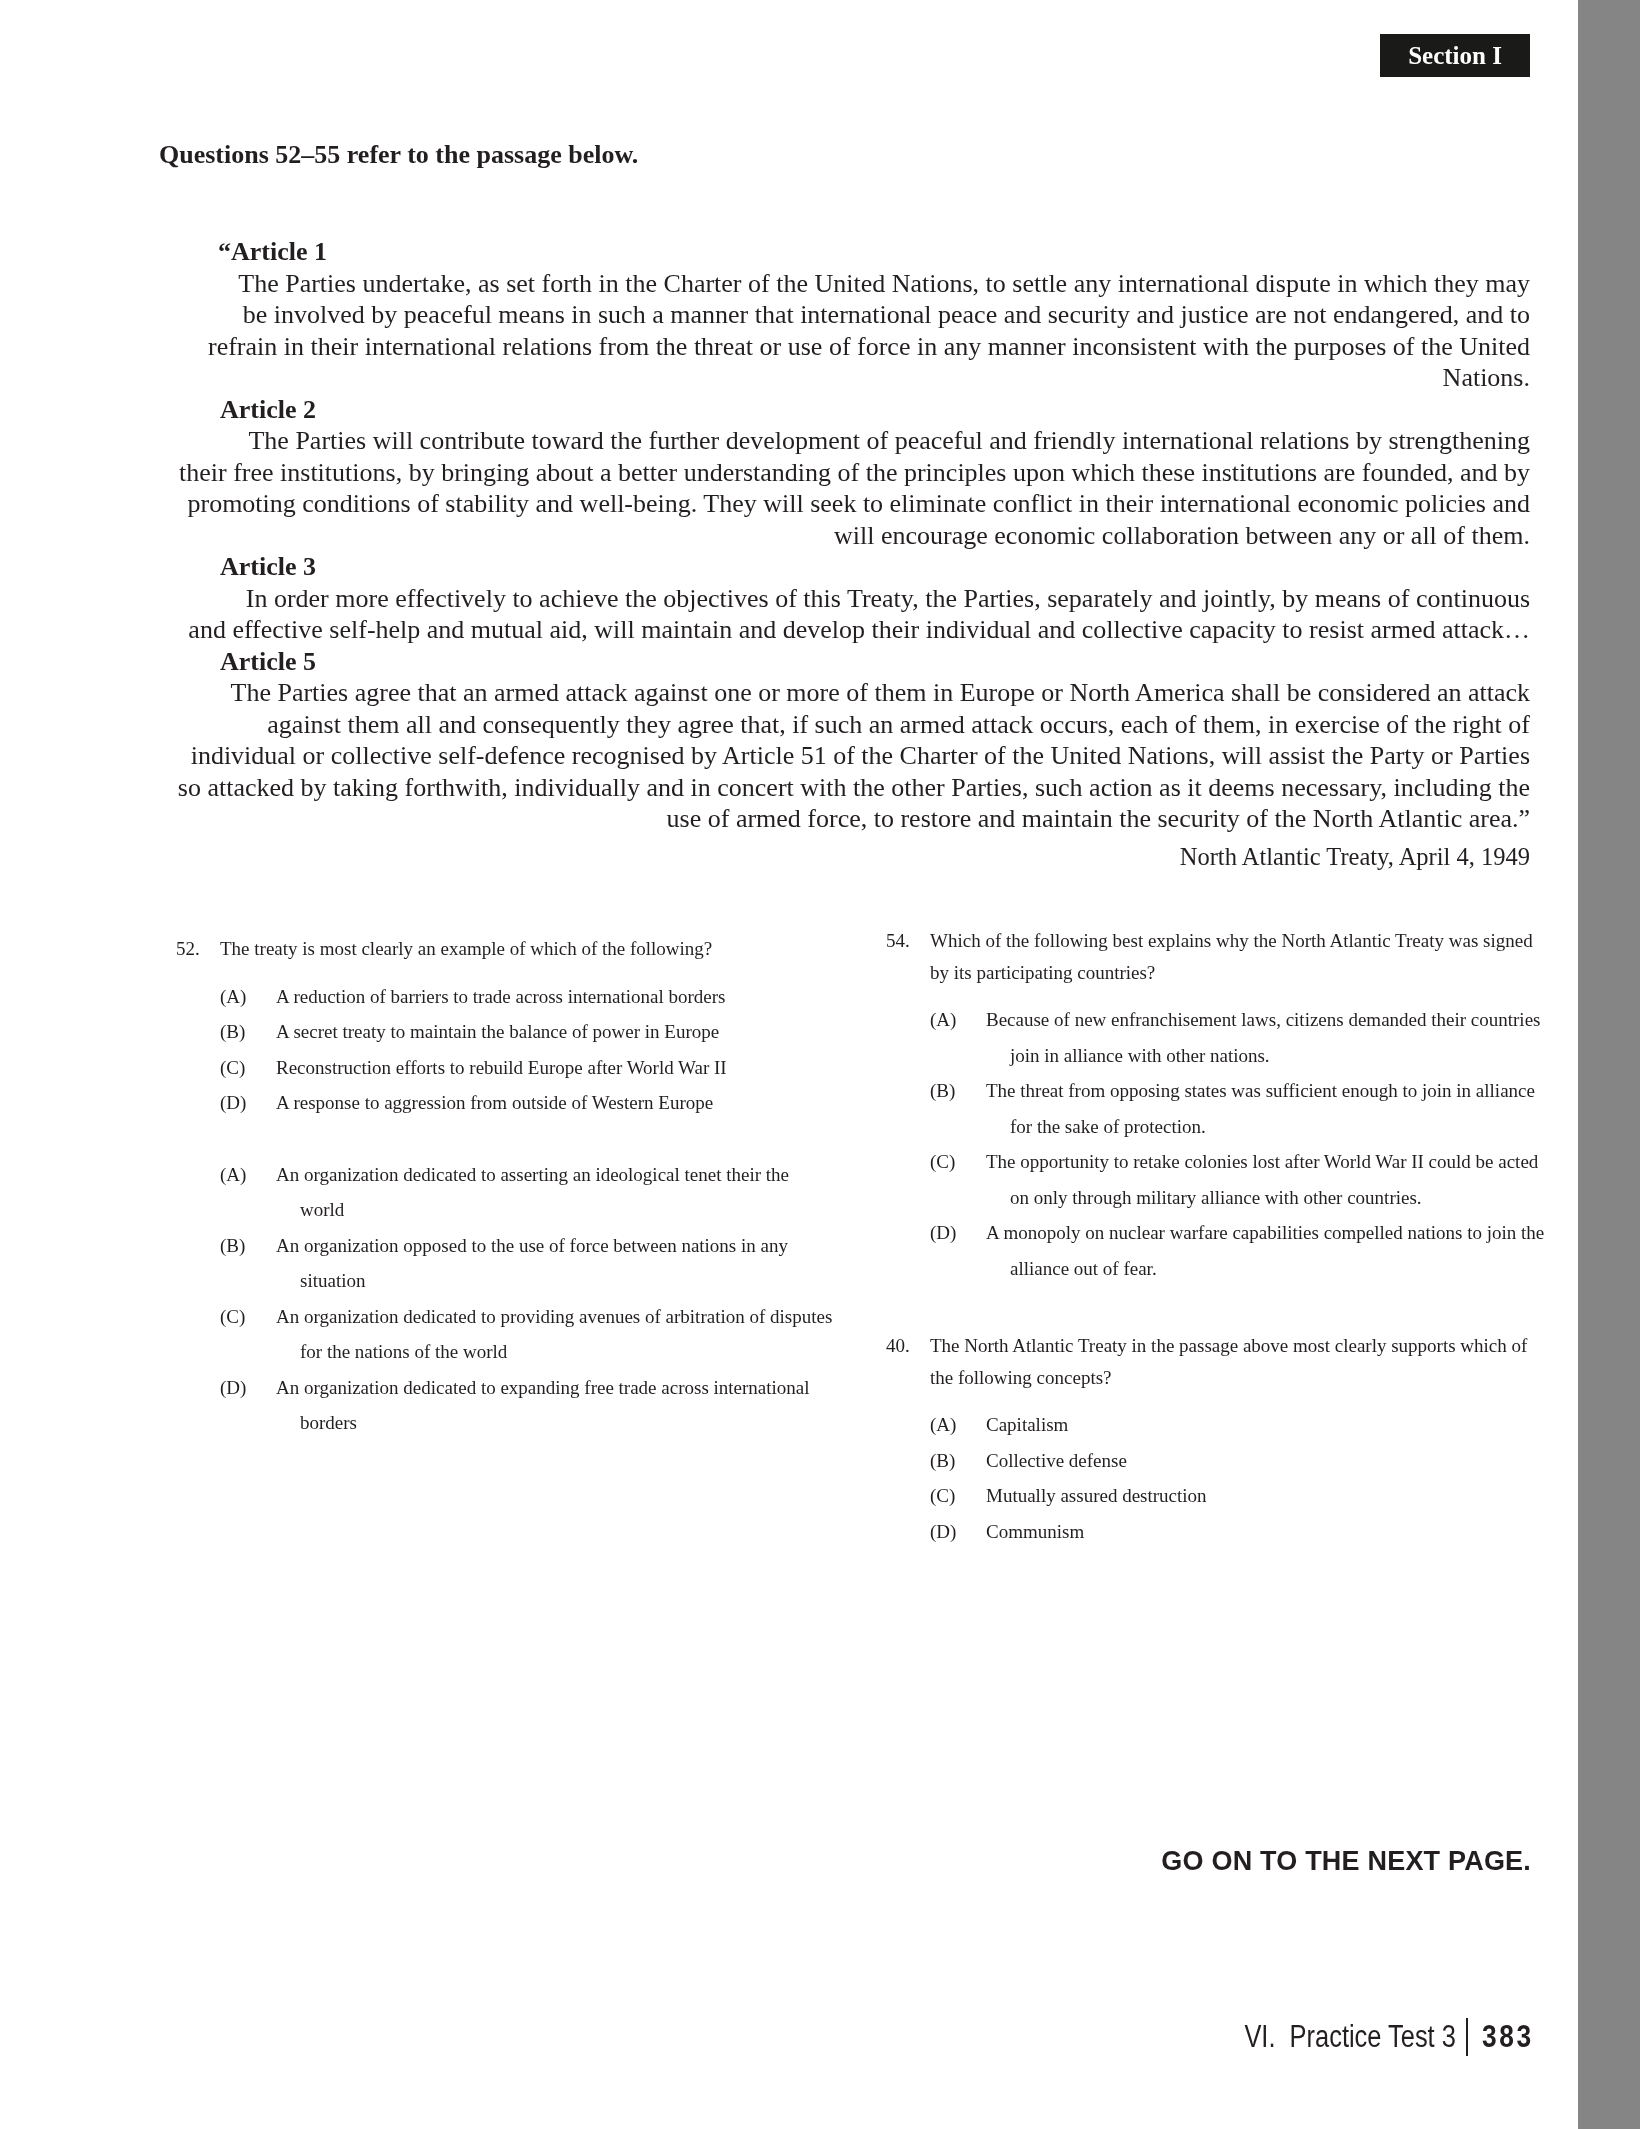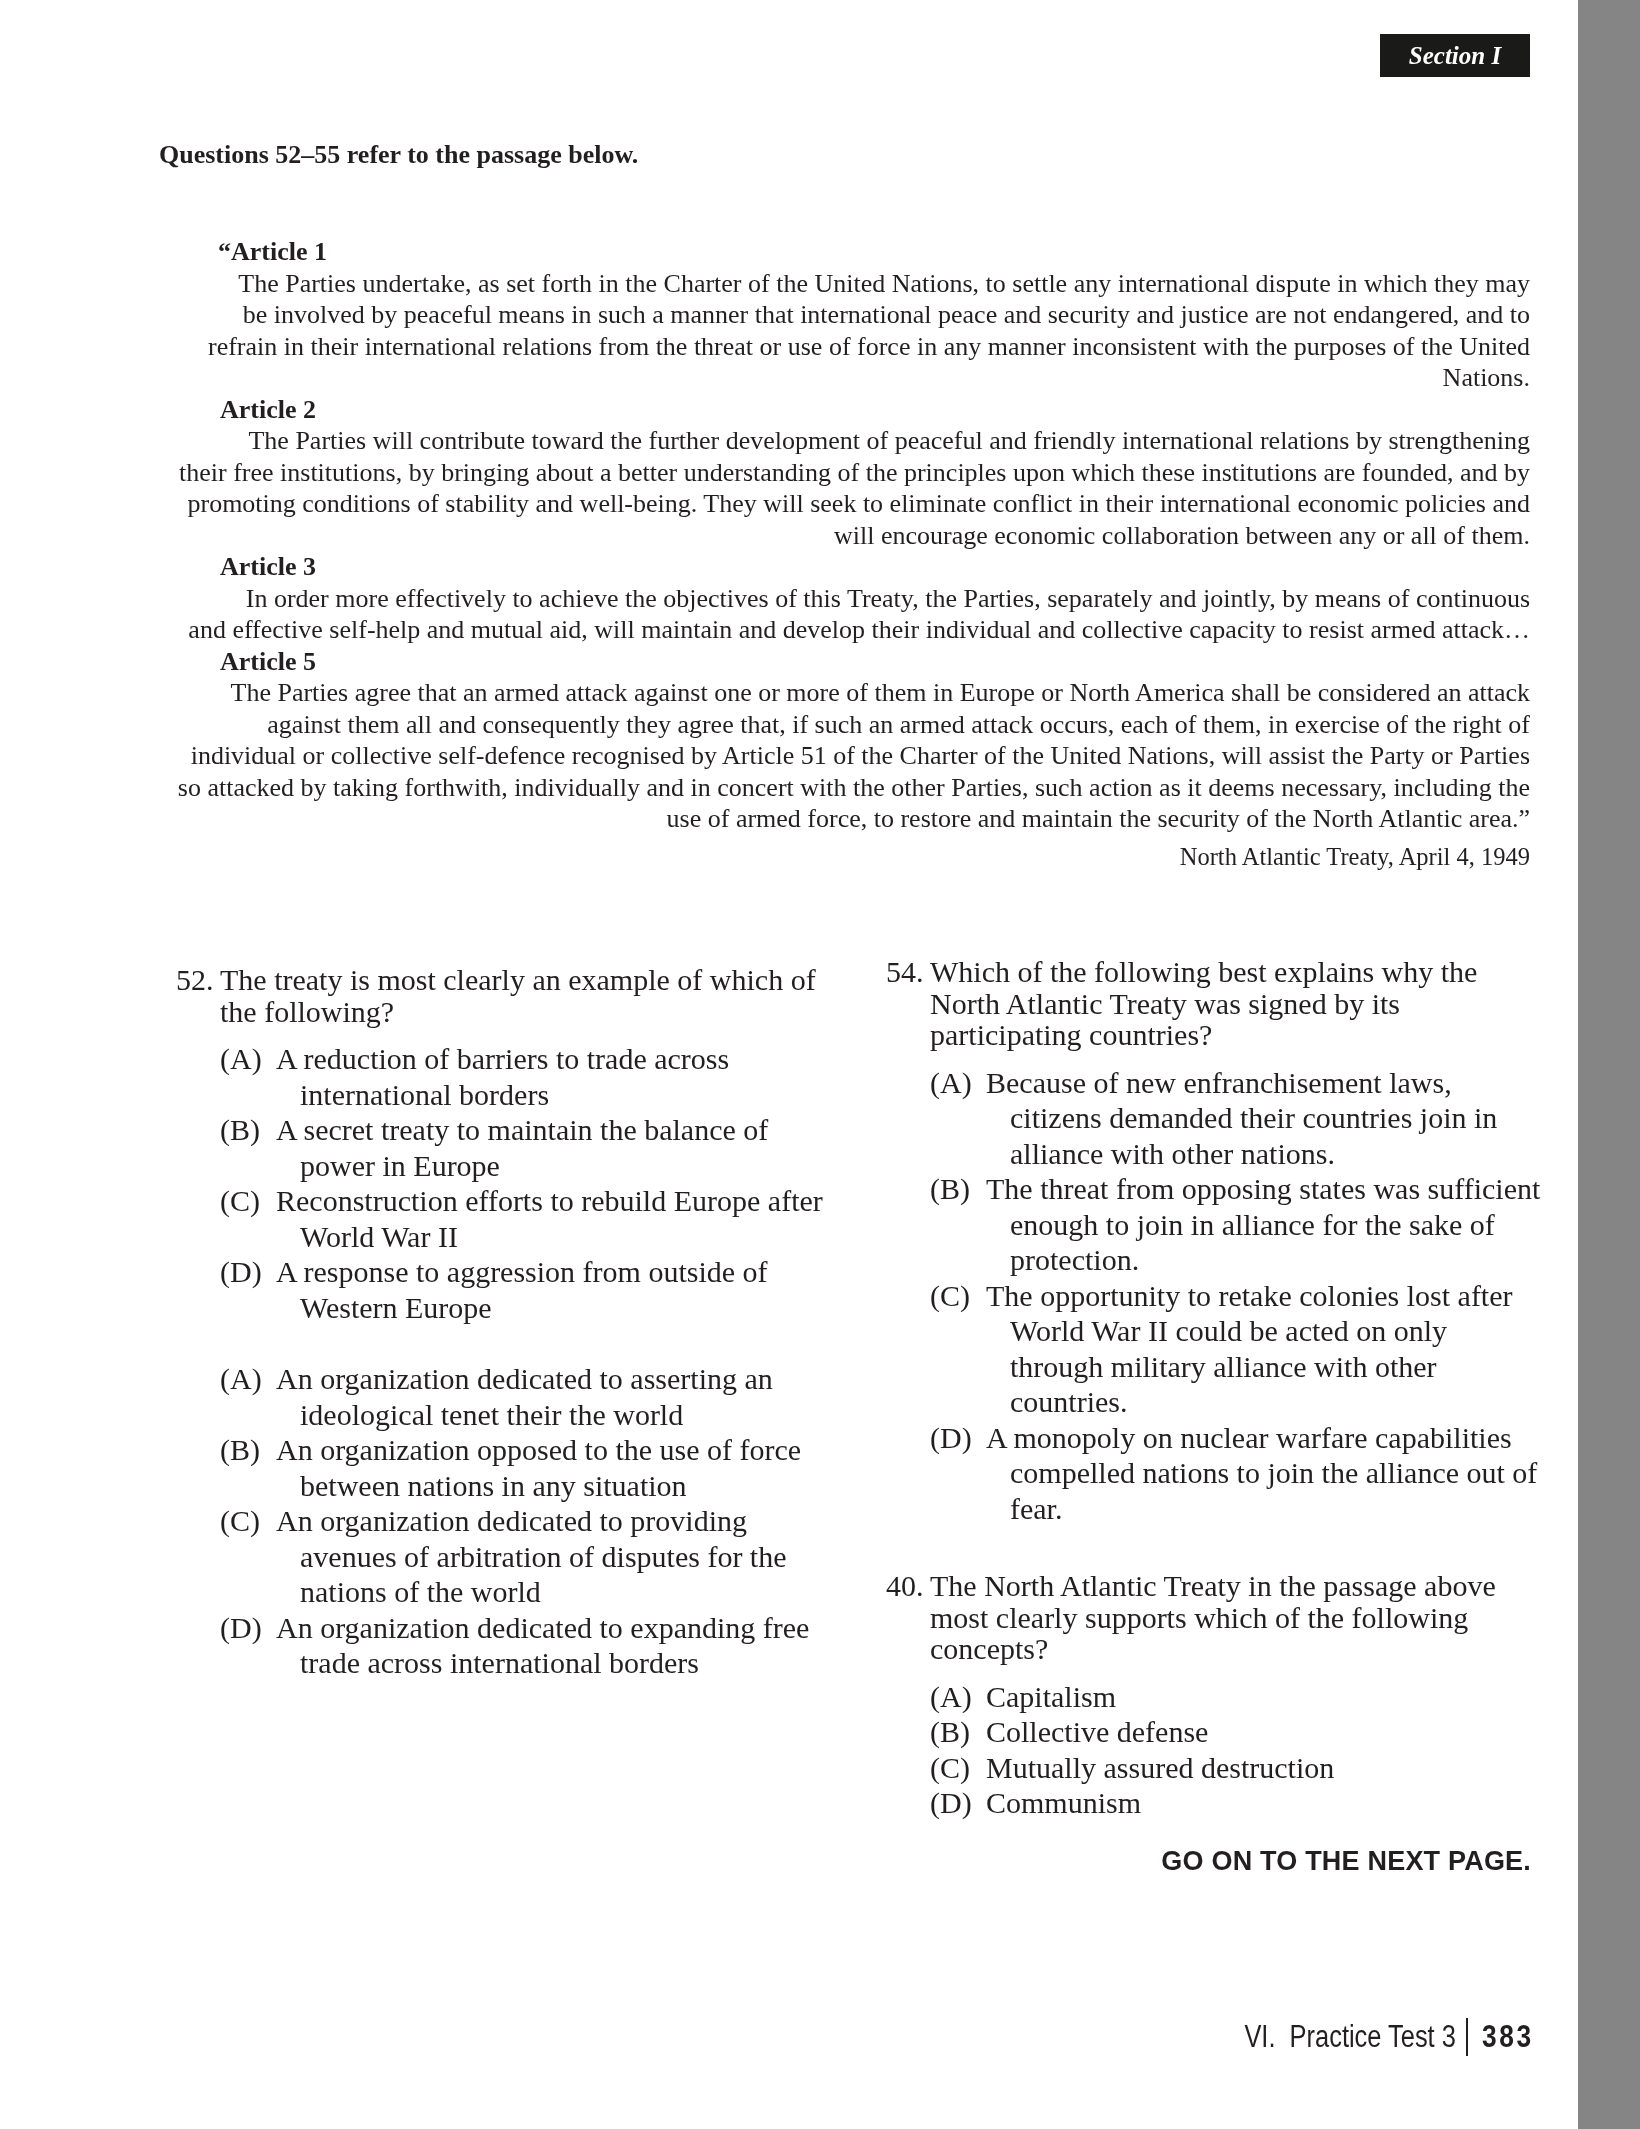--- a/index.html
+++ b/index.html
@@ -4,33 +4,33 @@
   <style>
     * { box-sizing: border-box; margin: 0; padding: 0; }
     html, body { width: 1640px; height: 2129px; background: #ffffff; overflow: hidden; }
     body { position: relative; font-family: "Liberation Serif", "DejaVu Serif", serif; color: #231f20; }
 
     .side-strip { position: absolute; left: 1578px; top: 0; width: 62px; height: 2129px; background: #858585; }
 
     .section-tab {
       position: absolute; left: 1380px; top: 34px; width: 150px; height: 43px;
       background: #1a1a18; color: #ffffff; font-weight: bold; font-size: 25px;
-      display: flex; align-items: center; justify-content: center; font-style: italic;
+      display: flex; align-items: center; justify-content: center;
     }
 
     .intro { position: absolute; left: 159px; top: 140px; font-weight: bold; font-size: 26px; }
 
     .passage { position: absolute; left: 170px; top: 204px; width: 1360px; font-size: 26px; line-height: 31.5px; margin-top: 32px; }
     .article-head { font-weight: bold; padding-left: 50px; }
     .article-head.first { padding-left: 48px; }
     .article-body { text-indent: 38px; text-align: right; }
 
     .citation { position: absolute; right: 110px; top: 843px; font-size: 24.5px; }
 
-    .col { position: absolute; font-size: 30px; line-height: 31.5px; margin-top: 31px; }
+    .col { position: absolute; font-size: 19px; line-height: 31.5px; }
     .col-left { left: 176px; top: 933px; width: 660px; }
     .col-right { left: 886px; top: 925px; width: 660px; }
 
     .question { margin-bottom: 24px; }
     .q-stem { display: flex; }
     .q-num { width: 44px; flex: none; }
     .q-text { flex: 1; }
     .underline { text-decoration: underline; }
     .options { margin-top: 14px; padding-left: 44px; }
     .option { display: flex; line-height: 35.5px; }

